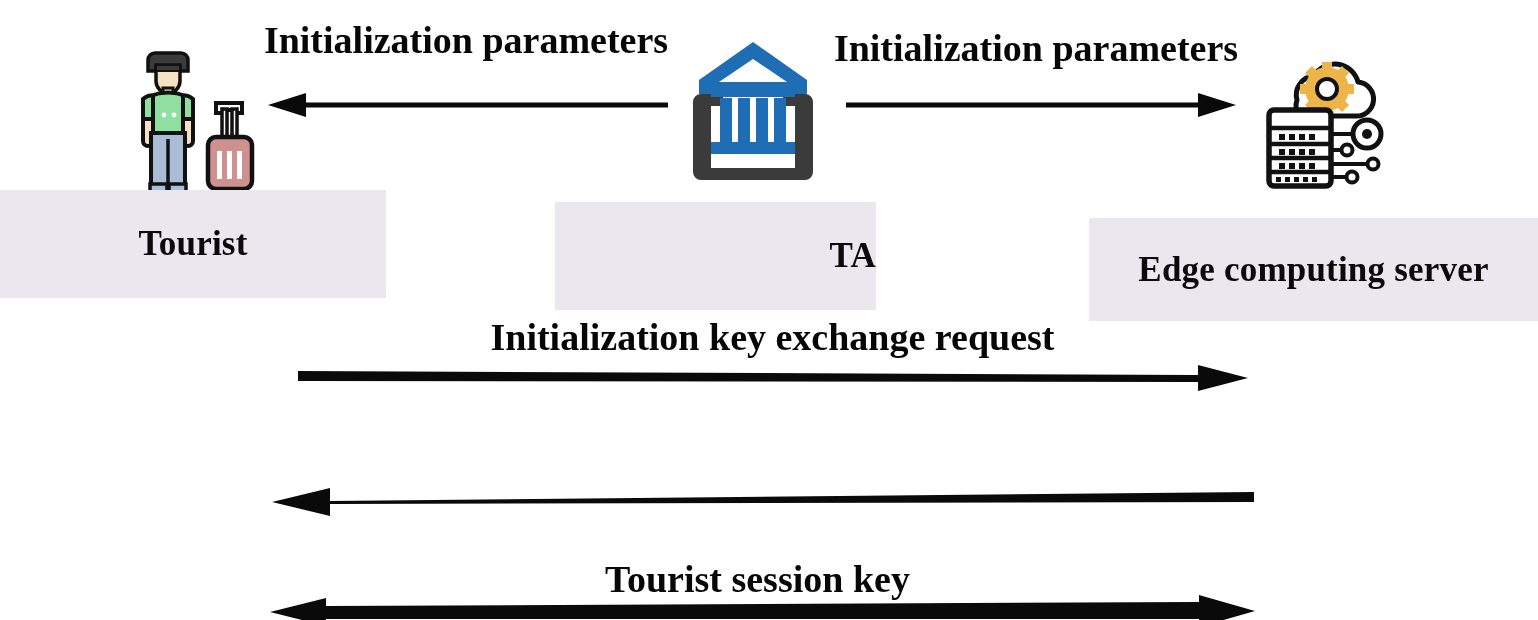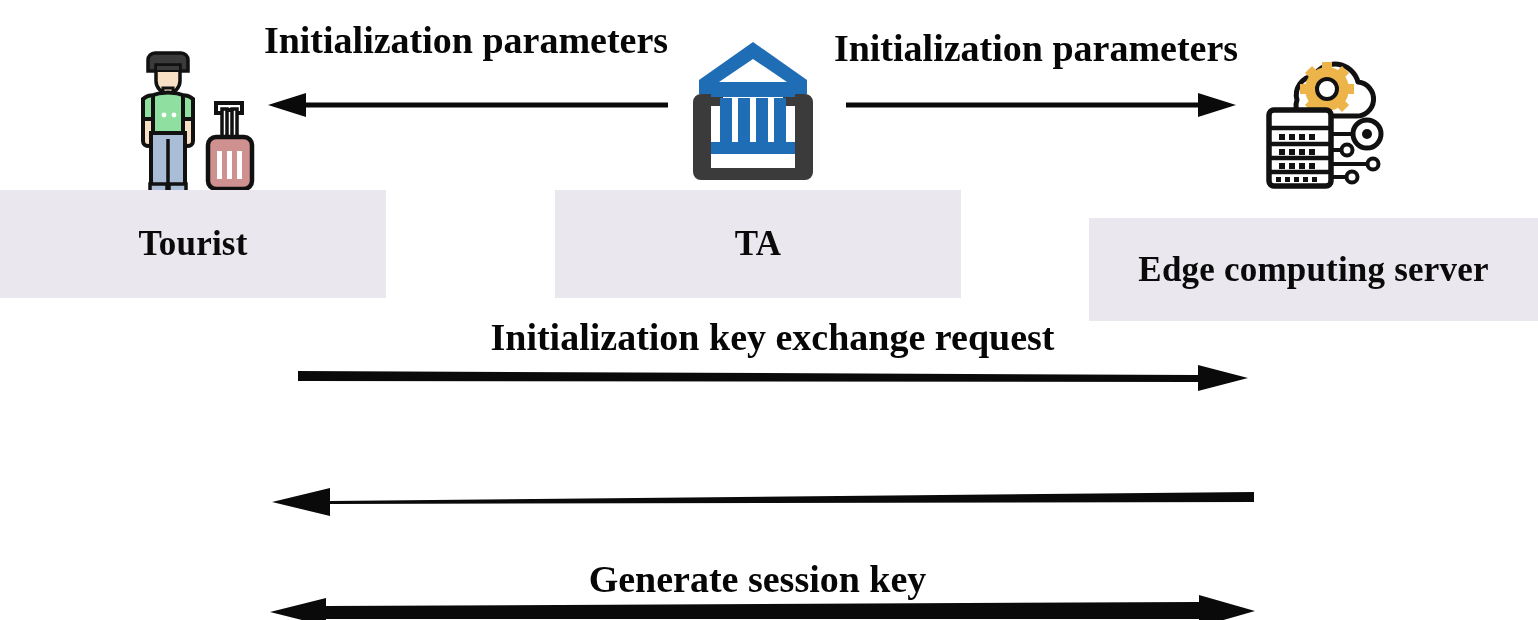--- a/index.html
+++ b/index.html
@@ -29,21 +29,21 @@
   }
   .lane-label {
     font-family: "Liberation Serif", "DejaVu Serif", serif;
     font-weight: bold;
     font-size: 35px;
     color: #0a0a0a;
     letter-spacing: 0.2px;
     white-space: nowrap;
   }
   #lane-tourist { left: 0px;    top: 178px; width: 386px; height: 108px; }
-  #lane-ta      { left: 555px;  top: 178px; width: 406px; height: 108px; }
+  #lane-ta      { left: 555px;  top: 190px; width: 321px; height: 108px; justify-content: flex-end; }
   #lane-edge    { left: 1089px; top: 206px; width: 449px; height: 103px; text-align: center; }
 
   
   .actor-icon {
     position: absolute;
   }
   #icon-tourist { left: 123px;  top: 27px;  width: 148px; height: 155px; }
   #icon-ta      { left: 689px;  top: 20px;  width: 128px; height: 155px; }
   #icon-edge    { left: 1255px; top: 32px;  width: 145px; height: 148px; }
   .actor-icon svg { display: block; width: 100%; height: 100%; }
@@ -236,19 +236,19 @@
 
   <svg class="arrow-svg" id="arrow-flow-1" viewBox="0 0 950 40">
     <polygon points="0,14 900,18 900,8 950,21 900,34 900,25 0,24" fill="#0a0a0a"></polygon>
   </svg>
 
 
   <svg class="arrow-svg" id="arrow-flow-2" viewBox="0 0 982 40">
     <polygon points="982,12 58,21 58,8 0,22 58,36 58,24 982,22" fill="#0a0a0a"></polygon>
   </svg>
 
-  <div class="flow-text" id="flow-text-3">Generate session key</div>
+  <div class="flow-text" id="flow-text-3">Tourist session key</div>
 
   <svg class="arrow-svg" id="arrow-flow-3" viewBox="0 0 985 40">
     <polygon points="0,20 56,6 56,14 929,10 929,3 985,19 929,35 929,27 56,27 56,34" fill="#0a0a0a"></polygon>
   </svg>
 
 </div>
 
 </body></html>

